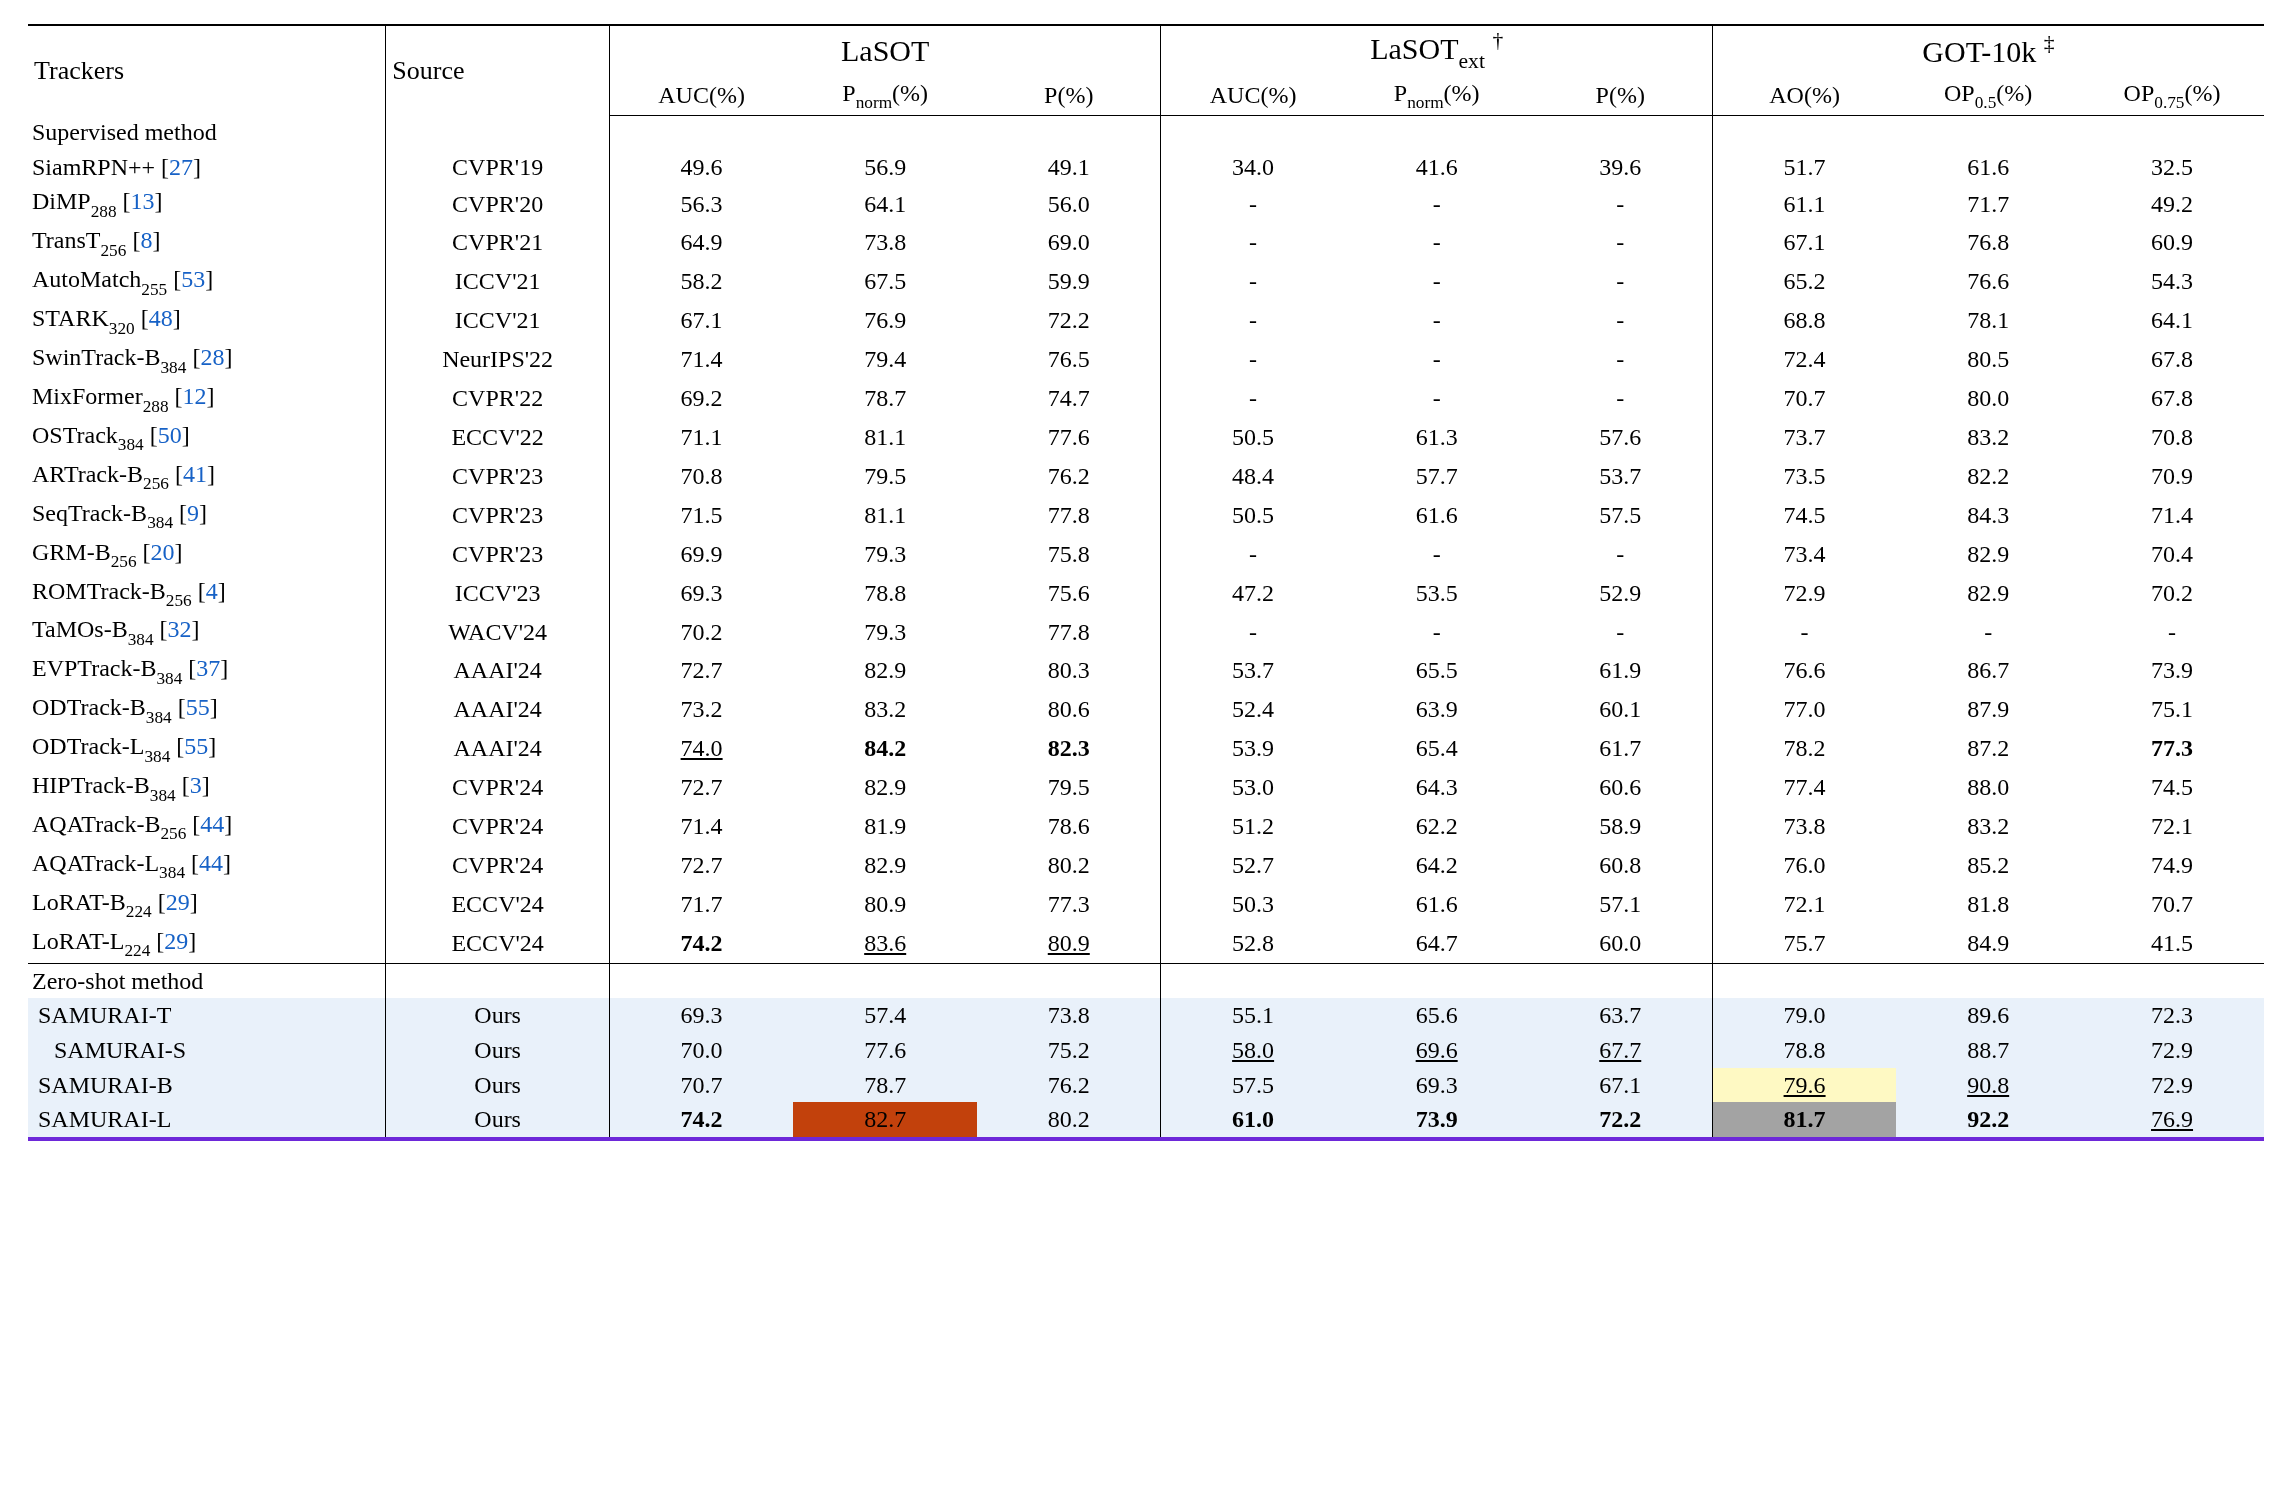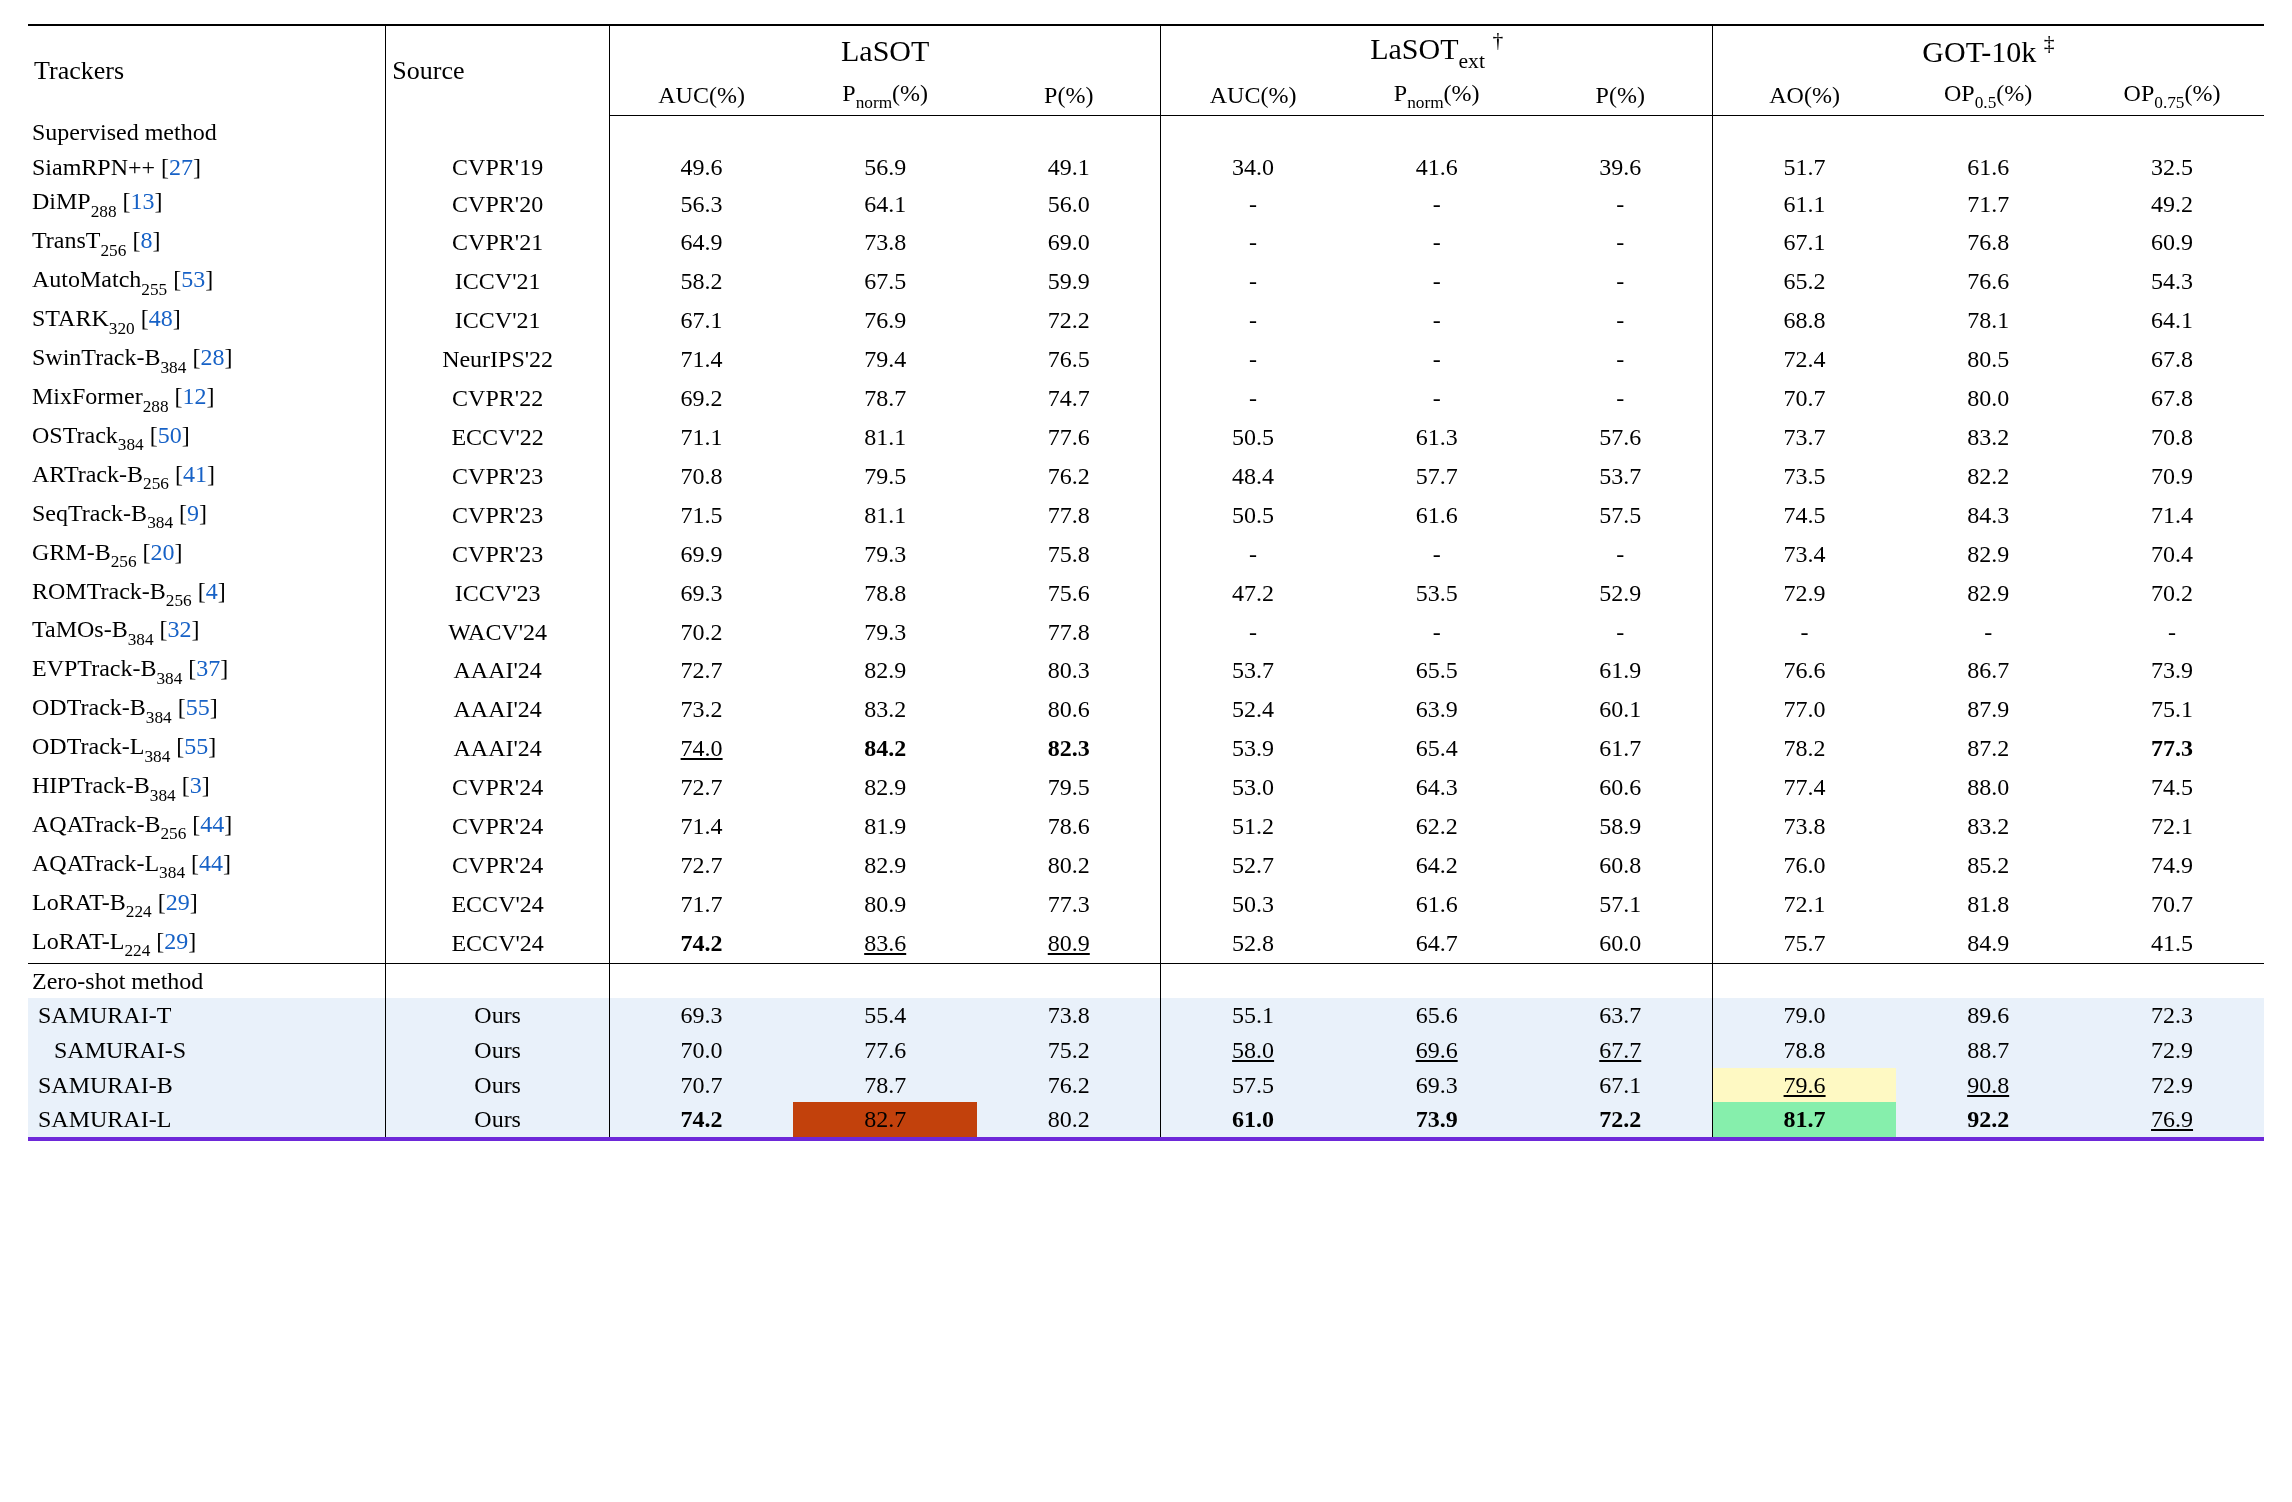--- a/index.html
+++ b/index.html
@@ -398,21 +398,21 @@
           <td></td>
           <td></td>
           <td class="vline-l"></td>
           <td></td>
           <td></td>
         </tr>
         <tr class="datarow">
           <td class="tracker" style="background: rgb(233, 241, 250);">&nbsp;<span>SAMURAI-T</span></td>
           <td class="source vline-l" style="background: rgb(233, 241, 250);">Ours</td>
           <td class="num vline-l" style="background: rgb(233, 241, 250);"><span>69.3</span></td>
-          <td class="num" style="background: rgb(233, 241, 250);"><span>55.4</span></td>
+          <td class="num" style="background: rgb(233, 241, 250);"><span>57.4</span></td>
           <td class="num" style="background: rgb(233, 241, 250);"><span>73.8</span></td>
           <td class="num vline-l" style="background: rgb(233, 241, 250);"><span>55.1</span></td>
           <td class="num" style="background: rgb(233, 241, 250);"><span>65.6</span></td>
           <td class="num" style="background: rgb(233, 241, 250);"><span>63.7</span></td>
           <td class="num vline-l" style="background: rgb(233, 241, 250);"><span>79.0</span></td>
           <td class="num" style="background: rgb(233, 241, 250);"><span>89.6</span></td>
           <td class="num" style="background: rgb(233, 241, 250);"><span>72.3</span></td>
         </tr>
         <tr class="datarow">
           <td class="tracker" style="background: rgb(233, 241, 250); padding-left: 20px;">&nbsp;<span>SAMURAI-S</span></td>
@@ -442,19 +442,19 @@
         </tr>
         <tr class="datarow bottomrow">
           <td class="tracker" style="background: rgb(233, 241, 250);">&nbsp;<span>SAMURAI-L</span></td>
           <td class="source vline-l" style="background: rgb(233, 241, 250);">Ours</td>
           <td class="num vline-l" style="background: rgb(233, 241, 250);"><span class="bold">74.2</span></td>
           <td class="num" style="background: #c2410c;"><span>82.7</span></td>
           <td class="num" style="background: rgb(233, 241, 250);"><span>80.2</span></td>
           <td class="num vline-l" style="background: rgb(233, 241, 250);"><span class="bold">61.0</span></td>
           <td class="num" style="background: rgb(233, 241, 250);"><span class="bold">73.9</span></td>
           <td class="num" style="background: rgb(233, 241, 250);"><span class="bold">72.2</span></td>
-          <td class="num vline-l" style="background: #86efac;"><span class="bold">81.7</span></td>
+          <td class="num vline-l" style="background: #a3a3a3;"><span class="bold">81.7</span></td>
           <td class="num" style="background: rgb(233, 241, 250);"><span class="bold">92.2</span></td>
           <td class="num" style="background: rgb(233, 241, 250);"><span class="uline">76.9</span></td>
         </tr>
       </tbody>
 </table>
 </div>
 
 </body></html>

